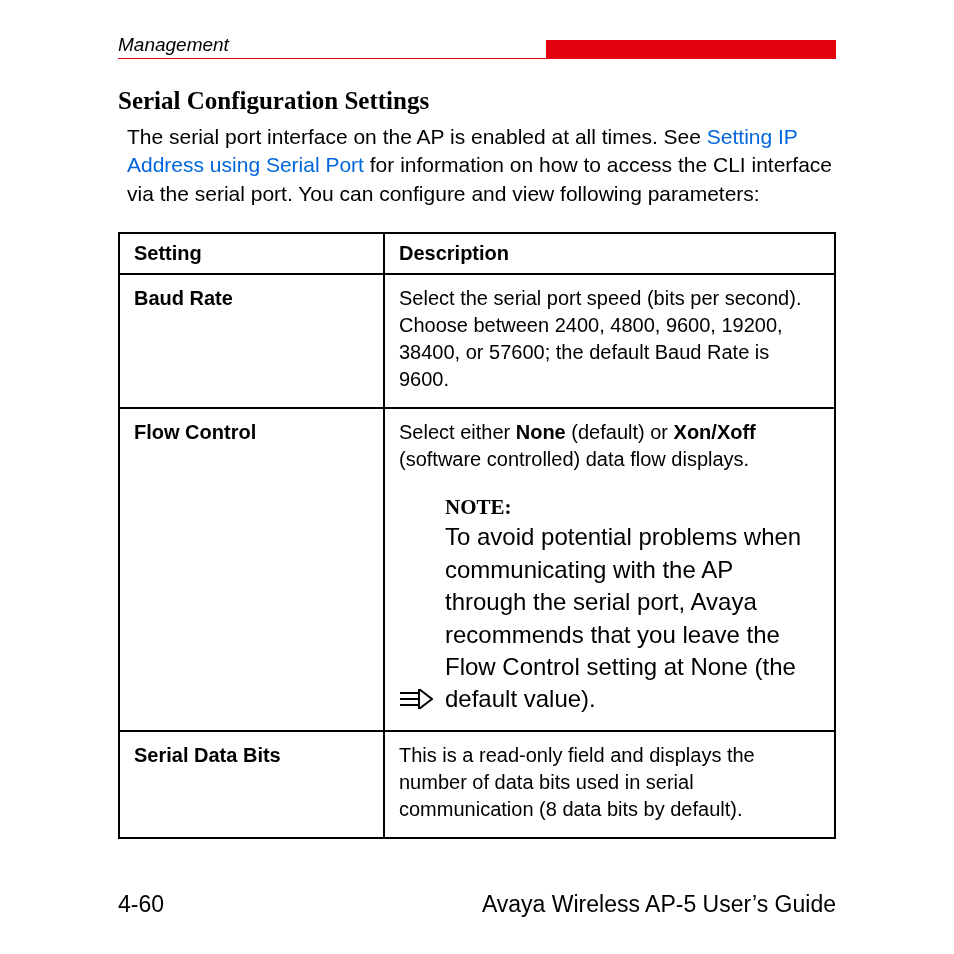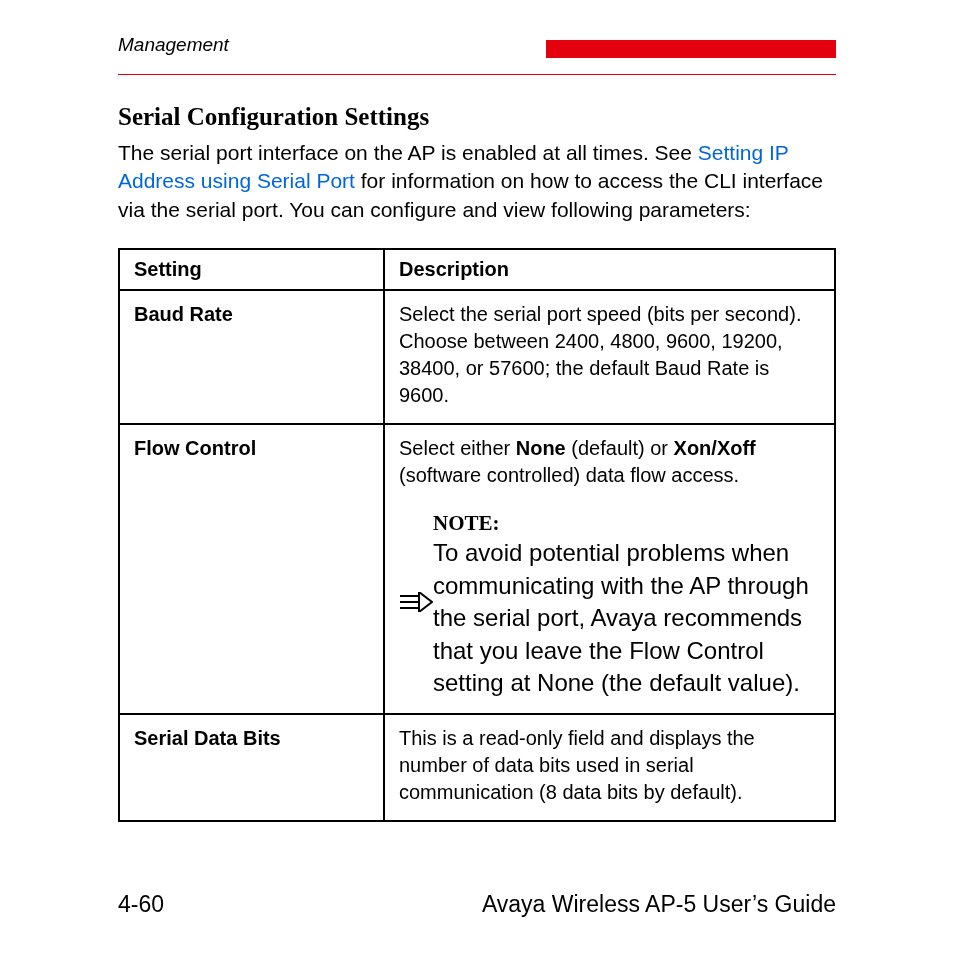--- a/index.html
+++ b/index.html
@@ -12,42 +12,42 @@
     box-sizing:border-box;
   }
   .page{
     padding:34px 118px 0 118px;
   }
   .header-row{
     display:flex;
     align-items:flex-end;
     justify-content:space-between;
     border-bottom:1.5px solid #e3000f;
-    padding-bottom:18px;
+    padding-bottom:2px;
   }
   .header-title{
     font-style:italic;
     font-size:19px;
   }
   .red-block{
     background:#e3000f;
     height:18px;
     width:290px;
     margin-bottom:-2px;
   }
   .section-heading{
     font-family:"Times New Roman",Times,serif;
     font-weight:bold;
     font-size:25px;
     margin:28px 0 8px 0;
   }
   .intro{
     font-size:21px;
     line-height:1.35;
-    margin:0 0 24px 0;
+    margin:0 0 24px 9px;
   }
   .link{color:#0066dd;}
   table.settings{
     border-collapse:collapse;
     width:100%;
     font-size:20px;
   }
   table.settings th{
     text-align:left;
     font-weight:bold;
@@ -70,22 +70,22 @@
     border-top:2px solid #a3a3a3;
   }
   td.name{
     font-weight:bold;
     padding-left:28px;
     width:235px;
   }
   .note-block{
     margin-top:20px;
     display:flex;
-    align-items:center;
-    gap:0;
+    align-items:flex-end;
+    gap:12px;
   }
   .note-icon{
     flex:0 0 auto;
     margin-top:2px;
   }
   .note-body{
     flex:1 1 auto;
   }
   .note-label{
     font-family:"Times New Roman",Times,serif;
@@ -128,21 +128,21 @@
       </tr>
     </thead>
     <tbody>
       <tr class="th-sep">
         <td class="name">Baud Rate</td>
         <td>Select the serial port speed (bits per second). Choose between 2400, 4800, 9600, 19200, 38400, or 57600; the default Baud Rate is 9600.</td>
       </tr>
       <tr>
         <td class="name">Flow Control</td>
         <td>
-          <span>Select either </span><b>None</b><span> (default) or </span><b>Xon/Xoff</b><span> (software controlled) data flow access.</span>
+          <span>Select either </span><b>None</b><span> (default) or </span><b>Xon/Xoff</b><span> (software controlled) data flow displays.</span>
           <div class="note-block">
             <span class="note-icon">
               <svg width="34" height="20" viewBox="0 0 34 20">
                 <g fill="none" stroke="#000" stroke-width="2">
                   <line x1="1" y1="4" x2="20" y2="4"></line>
                   <line x1="1" y1="10" x2="20" y2="10"></line>
                   <line x1="1" y1="16" x2="20" y2="16"></line>
                 </g>
                 <path d="M20 0 L33 10 L20 20 Z" fill="none" stroke="#000" stroke-width="2"></path>
               </svg>

